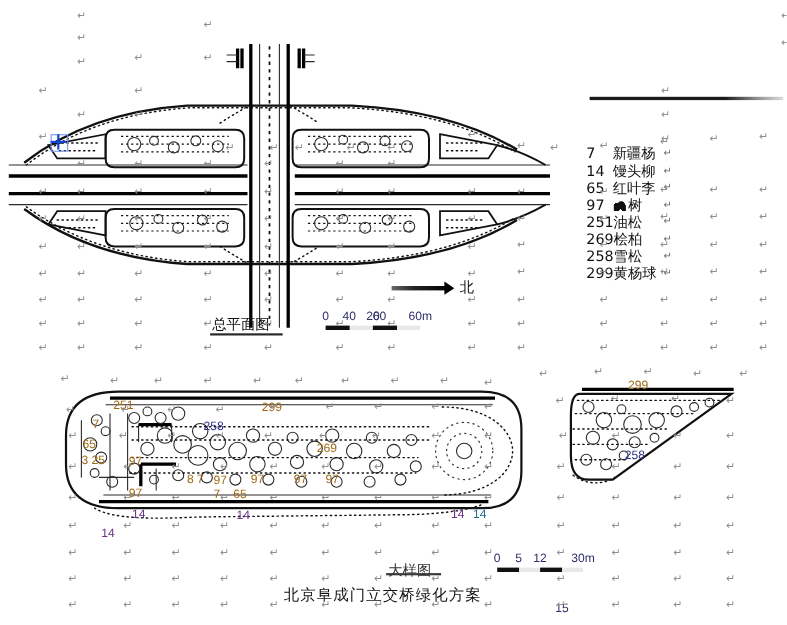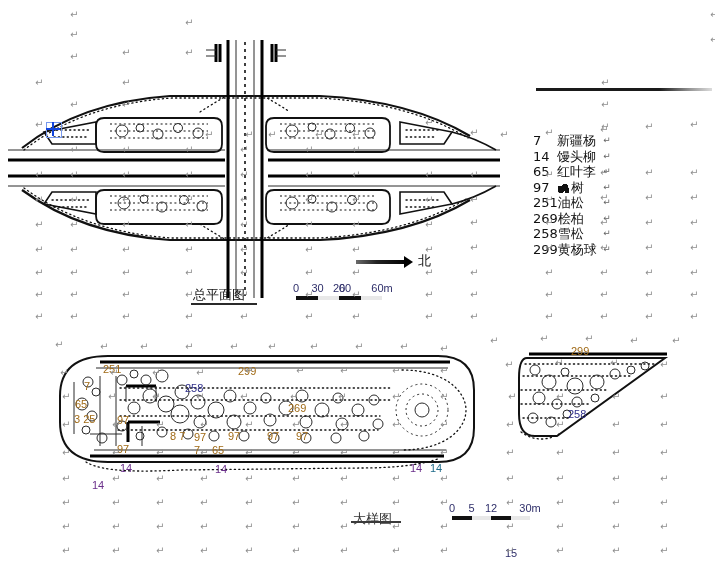--- a/index.html
+++ b/index.html
@@ -230,21 +230,21 @@
 
   <div class="north-wrap">
     <div class="north-bar"></div>
     <div class="north-head"></div>
     <div class="north-label cn">北</div>
   </div>
 
   <div class="scale" id="scale-plan" style="left:296px;top:296px;width:86px;">
     <div class="ticks">
         <span style="left: 0px;">0</span>
-        <span style="left: 21.5px;">30</span>
+        <span style="left: 21.5px;">40</span>
         <span style="left: 43px;">20</span>
         <span style="left: 49px;">60</span>
         <span style="left: 86px;">60m</span>
       </div>
     <div class="bar">
         <i style="width: 21.5px; background: rgb(17, 17, 17);"></i>
         <i style="width: 21.5px; background: rgb(232, 232, 232);"></i>
         <i style="width: 21.5px; background: rgb(17, 17, 17);"></i>
         <i style="width: 21.5px; background: rgb(232, 232, 232);"></i>
       </div>
@@ -358,20 +358,21 @@
         <span style="left: 78px;">30m</span>
       </div>
     <div class="bar">
         <i style="width: 19.5px; background: rgb(17, 17, 17);"></i>
         <i style="width: 19.5px; background: rgb(232, 232, 232);"></i>
         <i style="width: 19.5px; background: rgb(17, 17, 17);"></i>
         <i style="width: 19.5px; background: rgb(232, 232, 232);"></i>
       </div>
   </div>
 
+  <div class="bottom-title cn">北京阜成门立交桥绿化方案</div>
 
 
   <div id="anno-layer">
       <div class="anno " style="left: 103px; top: 363px;">251</div>
       <div class="anno " style="left: 238px; top: 365px;">299</div>
       <div class="anno " style="left: 84px; top: 380px;">7</div>
       <div class="anno blue" style="left: 185px; top: 382px;">258</div>
       <div class="anno " style="left: 75px; top: 398px;">65</div>
       <div class="anno " style="left: 74px; top: 413px;">3 25</div>
       <div class="anno " style="left: 117px; top: 414px;">97</div>

